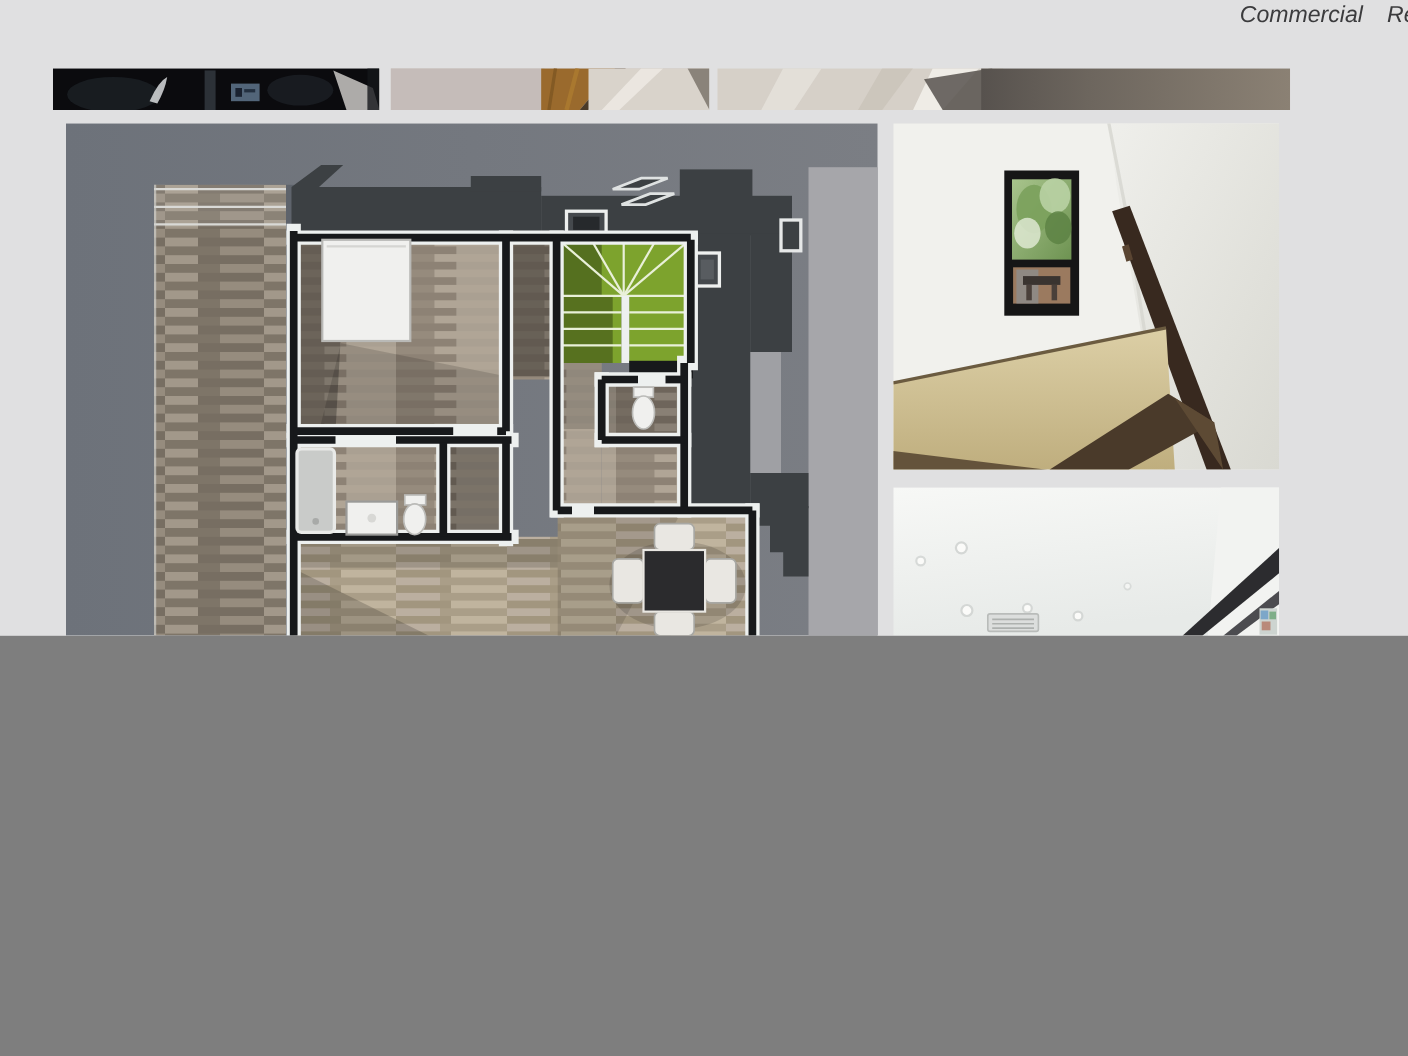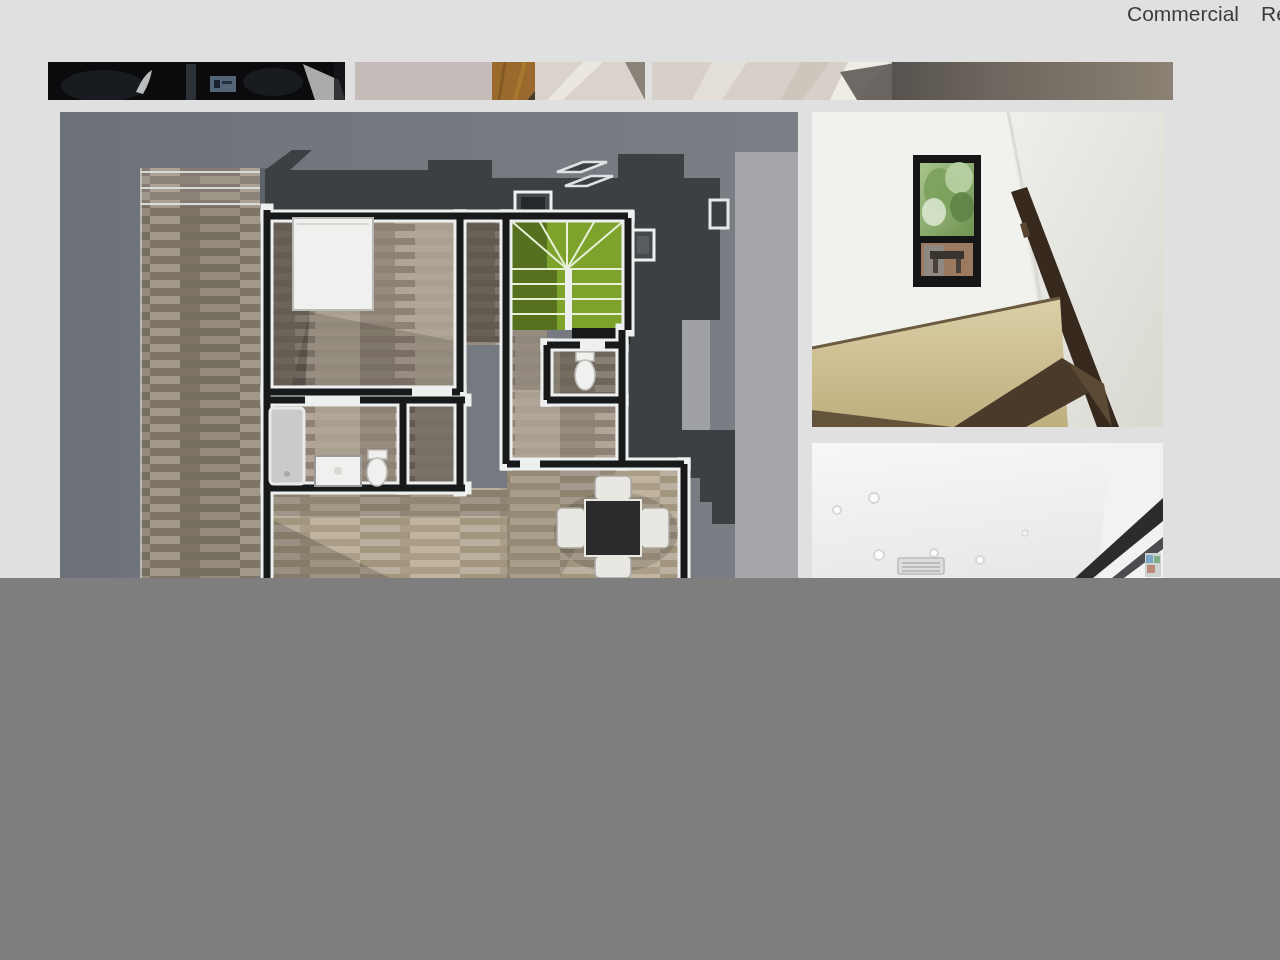--- a/index.html
+++ b/index.html
@@ -5,21 +5,21 @@
   html,body{margin:0;padding:0;}
   body{
     width:1280px;height:960px;position:relative;overflow:hidden;
     background:var(--page-bg,#e0e0e1);
     font-family:"Liberation Sans","DejaVu Sans",sans-serif;
   }
   .top-nav{
     position:absolute;left:1127px;top:2px;display:flex;gap:22px;
     font-size:21px;color:var(--nav-text,#3b3b3d);white-space:nowrap;
   }
-  .top-nav a{color:inherit;text-decoration:none;cursor:pointer;}
+  .top-nav a{color:inherit;text-decoration:none;cursor:pointer;font-style:italic;}
   .thumb{position:absolute;top:62px;height:38px;overflow:hidden;}
   .thumb svg{display:block;}
   .img-card{position:absolute;overflow:hidden;}
   .img-card svg{display:block;}
   .gray-overlay{
     position:absolute;left:0;top:578px;width:1280px;height:382px;
     background:var(--overlay,#7e7e7e);z-index:50;
   }
 </style>
 </head>

